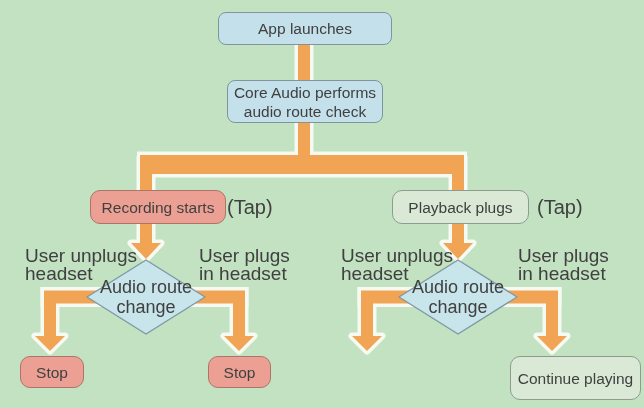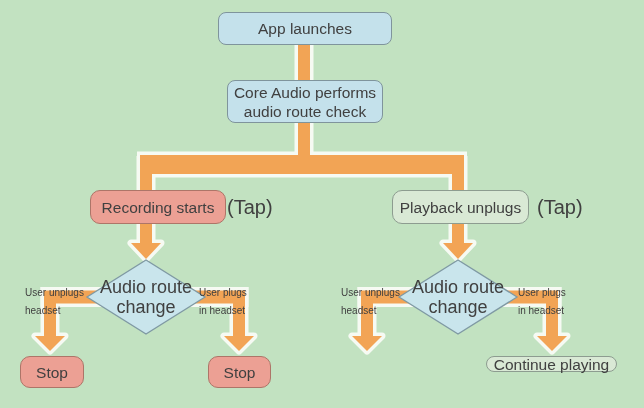--- a/index.html
+++ b/index.html
@@ -32,23 +32,22 @@
     border:1.3px solid #ad7568;
     border-radius:10px;
   }
   .neutral{
     background:#d9e9d5;
     border:1.3px solid #8d9c90;
     border-radius:10px;
   }
   .plain-label{
     position:absolute;
-    font-size:10px;line-height:18px;
+    font-size:19px;line-height:18px;
     white-space:nowrap;
-    margin-top:37px;
   }
   .diamond-text{
     position:absolute;
     width:122px;
     text-align:center;
     font-size:18px;line-height:20px;
   }
   .tap{
     position:absolute;
     height:34px;
@@ -64,21 +63,21 @@
   #tap-right  {left:537px;top:190px;}
   #lbl-unplug-left {left:25px; top:247px;}
   #lbl-plug-left   {left:199px;top:247px;}
   #lbl-unplug-right{left:341px;top:247px;}
   #lbl-plug-right  {left:518px;top:247px;}
   #dtext-left {left:85px; top:277px;}
   #dtext-right{left:397px;top:277px;}
   #n-stop1    {left:20px; top:356px;width:64px; height:32px;}
   #n-stop2    {left:208px;top:356px;width:63px; height:32px;}
   #n-pause    {left:336px;top:356px;width:63px; height:32px;}
-  #n-continue {left:486px;top:356px;width:131px;height:16px;}
+  #n-continue {left:510px;top:356px;width:131px;height:44px;}
   .line2{display:block;}
 </style>
 </head>
 <body>
 
 <div id="canvas">
 
   <svg id="connectors" width="644" height="408" viewBox="0 0 644 408">
 
     <g stroke="#f6faf3" fill="none">
@@ -160,21 +159,21 @@
   </div>
 
   <div class="node action" id="n-stop1">
     <span>Stop</span>
   </div>
   <div class="node action" id="n-stop2">
     <span>Stop</span>
   </div>
 
   <div class="node neutral" id="n-play">
-    <span>Playback unplugs</span>
+    <span>Playback plugs</span>
   </div>
   <div class="tap" id="tap-right">(Tap)</div>
 
   <div class="plain-label" id="lbl-unplug-right">
     <span>User unplugs</span>
     <span class="line2">headset</span>
   </div>
   <div class="plain-label" id="lbl-plug-right">
     <span>User plugs</span>
     <span class="line2">in headset</span>

